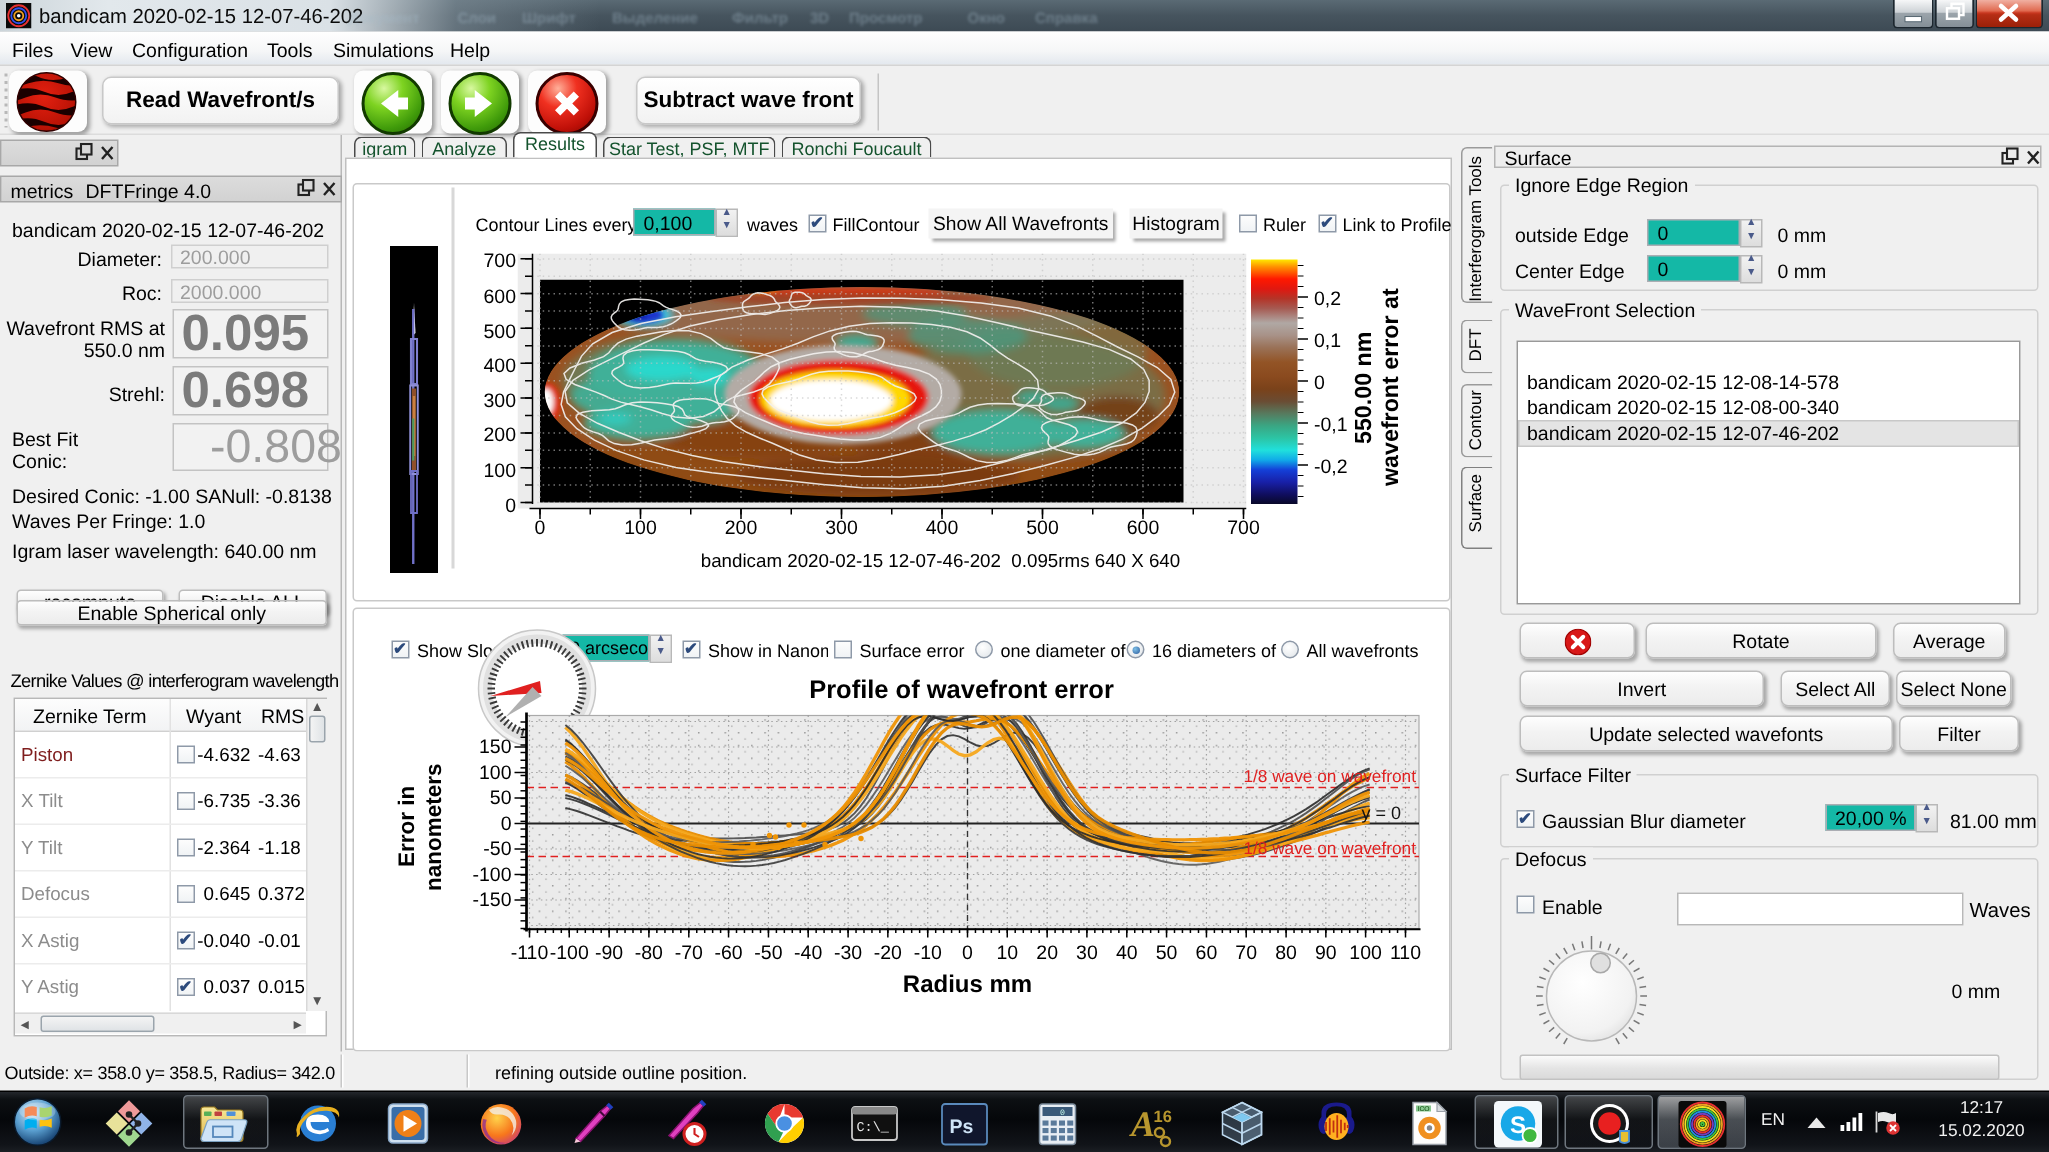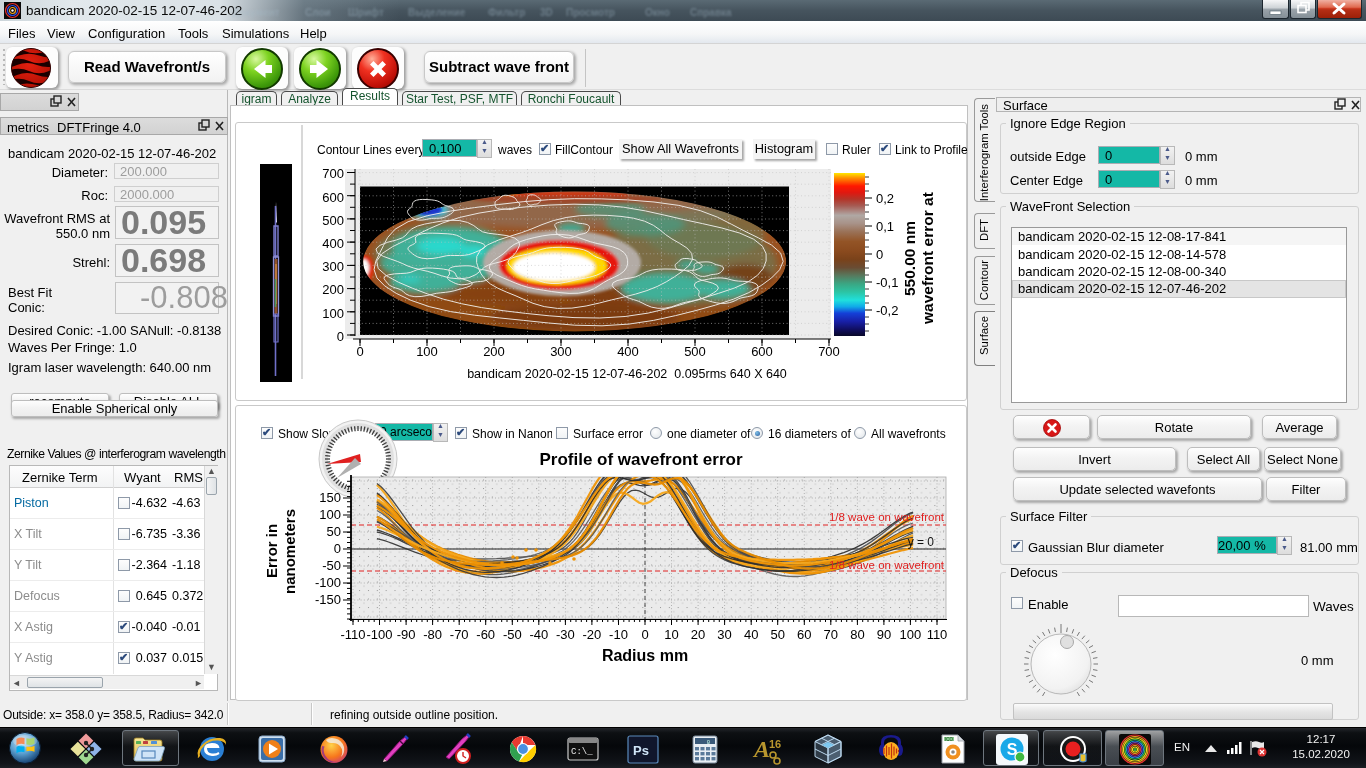--- a/index.html
+++ b/index.html
@@ -239,21 +239,21 @@
     <div class="abs" style="left:7px;top:357px;font-size:12.2px;letter-spacing:-0.45px;white-space:nowrap;">Zernike Values @ interferogram wavelength</div>
 
     <div class="abs" style="left:9px;top:375px;width:209px;height:226px;border:1px solid #b8b8b8;background:#fff;"></div>
     <div class="abs" style="left:10px;top:376px;width:194px;height:22px;background:linear-gradient(to bottom,#fdfdfd,#f2f3f4);border-bottom:1px solid #d0d0d0;"></div>
     <div class="abs" style="left:22px;top:380px;font-size:13px;">Zernike Term</div>
     <div class="abs" style="left:124px;top:380px;font-size:13px;">Wyant</div>
     <div class="abs" style="left:174px;top:380px;font-size:13px;">RMS</div>
     <div class="abs" style="left:113px;top:376px;width:1px;height:208px;background:#e2e2e2;"></div>
 
     <div id="zrows" style="position:absolute;left:10px;top:398px;width:194px;height:186px;font-size:12.5px;overflow:hidden;">
-      <div class="abs" style="left:4px;top:8px;color:#0369a1;text-align:center;">Piston</div>
+      <div class="abs" style="left:4px;top:8px;color:#7f1d1d;text-align:center;">Piston</div>
       <div class="abs cb" style="left:108px;top:9px;"></div>
       <div class="abs" style="left:110px;top:8px;width:47px;text-align:right;">-4.632</div>
       <div class="abs" style="left:162px;top:8px;width:33px;overflow:hidden;">-4.63 </div>
       <div class="abs" style="left:0px;top:30px;width:194px;height:1px;background:#ececec;"></div>
       <div class="abs" style="left:4px;top:39px;color:#8c8c8c;">X Tilt</div>
       <div class="abs cb" style="left:108px;top:40px;"></div>
       <div class="abs" style="left:110px;top:39px;width:47px;text-align:right;">-6.735</div>
       <div class="abs" style="left:162px;top:39px;width:33px;overflow:hidden;">-3.36</div>
       <div class="abs" style="left:0px;top:61px;width:194px;height:1px;background:#ececec;"></div>
       <div class="abs" style="left:4px;top:70px;color:#8c8c8c;">Y Tilt</div>
@@ -988,23 +988,20 @@
     <div class="abs spin" style="left:103px;top:80px;width:62px;height:18px;line-height:17px;padding-left:6px;">0</div>
     <div class="abs spinarr" style="left:165px;top:80px;height:19px;">
         <span style="position:absolute;left:3px;top:-2px;font-size:7px;color:#4a5a8a;">▲</span>
         <span style="position:absolute;left:3px;top:7px;font-size:7px;color:#4a5a8a;">▼</span>
       </div>
     <div class="abs" style="left:190px;top:83px;font-size:13px;">0 mm</div>
 
     <div class="abs" style="left:5px;top:116px;width:359px;height:204px;border:1px solid #d0d0d0;border-radius:3px;"></div>
     <div class="abs" style="left:11px;top:109px;background:#f0f0f0;padding:0 4px;font-size:13px;">WaveFront Selection</div>
     <div class="abs" style="left:16px;top:137px;width:336px;height:176px;background:#fff;border:1px solid #999;font-size:13px;">
-      <div class="abs" style="left:0px;top:0px;width:334px;height:17px;background:#f5f5f5;">
-          <span style="position:absolute;left:6px;top:1px;">bandicam 2020-02-15 12-08-17-841</span>
-        </div>
       <div class="abs" style="left:6px;top:19px;">bandicam 2020-02-15 12-08-14-578</div>
       <div class="abs" style="left:6px;top:36px;">bandicam 2020-02-15 12-08-00-340</div>
       <div class="abs" style="left:0px;top:52px;width:334px;height:18px;background:#e4e4e4;border:1px solid #c8c8c8;">
           <span style="position:absolute;left:5px;top:0px;">bandicam 2020-02-15 12-07-46-202</span>
         </div>
     </div>
 
     <div class="rbtn" style="left:18px;top:325px;width:77px;height:24px;">
       <svg style="position:absolute;left:29px;top:3px;" width="18" height="18" viewBox="0 0 18 18">
         <circle cx="9" cy="9" r="8.5" fill="#d81818"></circle>
@@ -1017,21 +1014,21 @@
     <div class="rbtn" style="left:18px;top:357px;width:163px;height:24px;line-height:23px;">Invert</div>
     <div class="rbtn" style="left:192px;top:357px;width:73px;height:24px;line-height:23px;">Select All</div>
     <div class="rbtn" style="left:269px;top:357px;width:77px;height:24px;line-height:23px;">Select None</div>
     <div class="rbtn" style="left:18px;top:387px;width:249px;height:24px;line-height:23px;">Update selected wavefonts</div>
     <div class="rbtn" style="left:271px;top:387px;width:80px;height:24px;line-height:23px;">Filter</div>
 
     <div class="abs" style="left:5px;top:426px;width:359px;height:49px;border:1px solid #d0d0d0;border-radius:3px;"></div>
     <div class="abs" style="left:11px;top:419px;background:#f0f0f0;padding:0 4px;font-size:13px;">Surface Filter</div>
     <div class="cb chk" style="left:16px;top:450px;"></div>
     <div class="abs" style="left:33px;top:450px;font-size:13px;">Gaussian Blur diameter</div>
-    <div class="abs spin" style="left:222px;top:446px;width:60px;height:18px;line-height:17px;padding-right:5px;">20,00 %</div>
+    <div class="abs spin" style="left:222px;top:446px;width:60px;height:18px;line-height:17px;text-align:right;padding-right:5px;">20,00 %</div>
     <div class="abs spinarr" style="left:282px;top:446px;height:19px;">
         <span style="position:absolute;left:3px;top:-2px;font-size:7px;color:#4a5a8a;">▲</span>
         <span style="position:absolute;left:3px;top:7px;font-size:7px;color:#4a5a8a;">▼</span>
       </div>
     <div class="abs" style="left:305px;top:450px;font-size:13px;">81.00 mm</div>
 
     <div class="abs" style="left:5px;top:482px;width:359px;height:148px;border:1px solid #d0d0d0;border-radius:3px;"></div>
     <div class="abs" style="left:11px;top:475px;background:#f0f0f0;padding:0 4px;font-size:13px;">Defocus</div>
     <div class="cb" style="left:16px;top:507px;"></div>
     <div class="abs" style="left:33px;top:507px;font-size:13px;">Enable</div>

